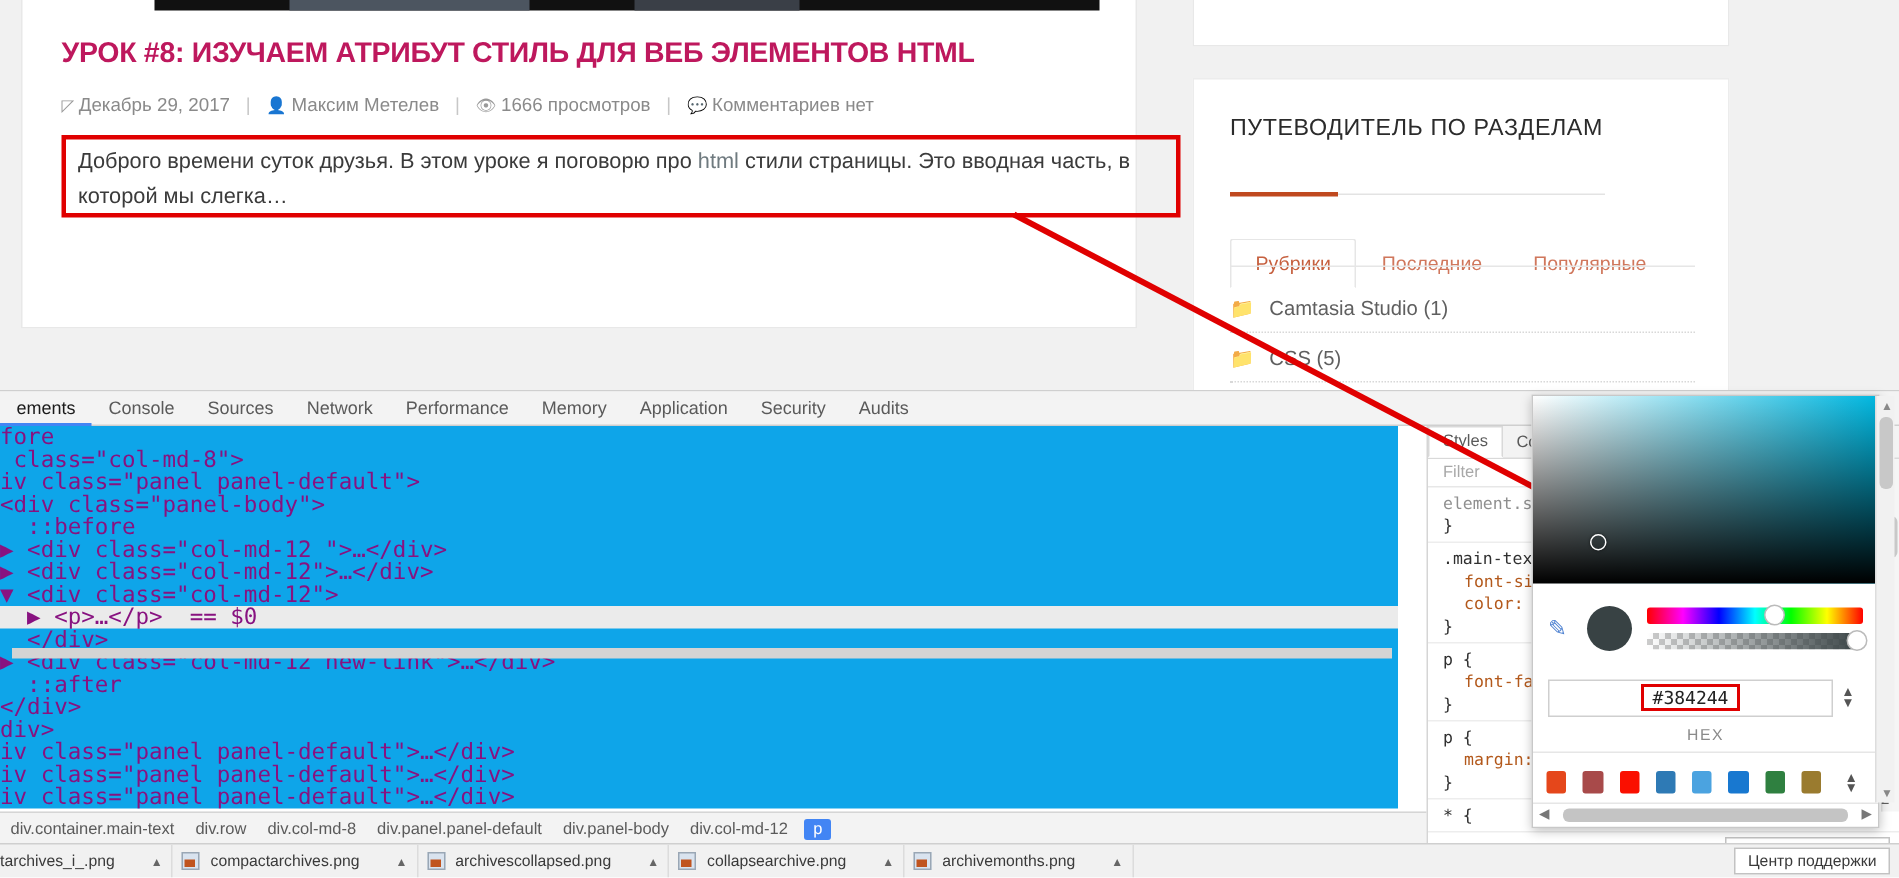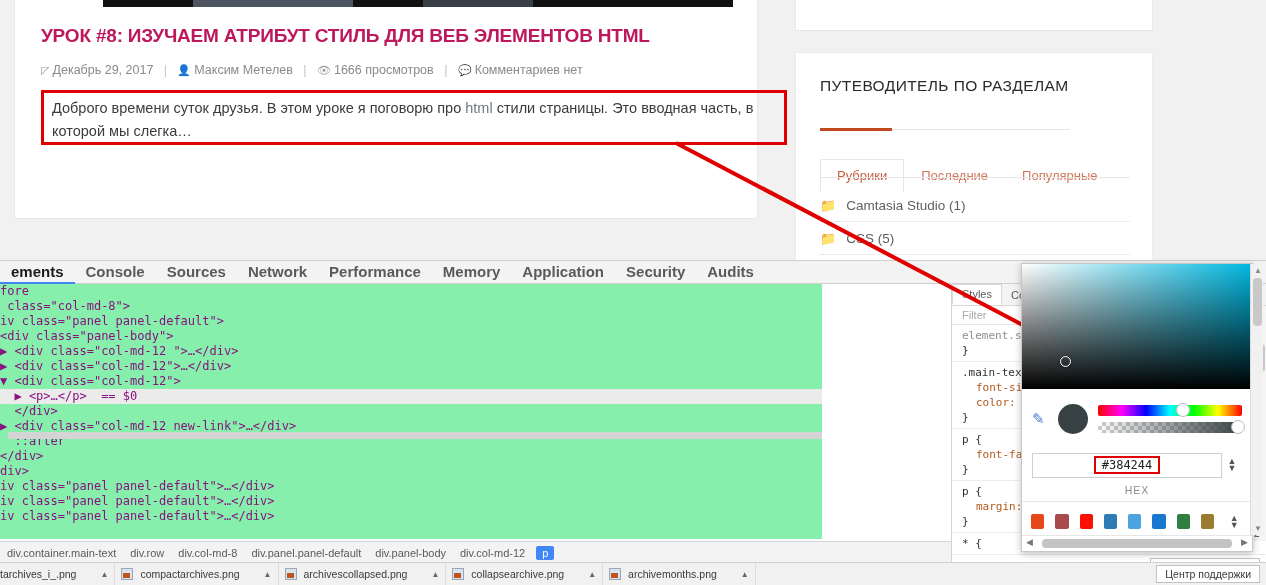--- a/index.html
+++ b/index.html
@@ -100,30 +100,30 @@
   .devtools {
     position:absolute; left:0; top:260px; width:1266px; height:302px;
     background:#fff; border-top:1px solid #cfcfcf;
   }
   .dt-tabbar {
     position:relative; height:23px; background:#f3f3f3;
     border-bottom:1px solid #cfcfcf; display:flex; align-items:center;
     padding-left:0px;
   }
   .dt-tab {
-    font-size:15px; color:#5a5a5a; padding:0 11px; line-height:22px; height:23px;font-weight:bold;
+    font-size:12px; color:#5a5a5a; padding:0 11px; line-height:22px; height:23px;
   }
   .dt-tab.active { color:#1a1a1a; border-bottom:2px solid #4285f4; }
 
   .dt-body { position:relative; height:279px; }
 
   .dom-panel {
-    position:absolute; left:0; top:0; width:822px; height:255px;
-    overflow:hidden; background:#86efac;
-    font-family:"DejaVu Sans Mono", monospace; font-size:12px; line-height:15px;
+    position:absolute; left:0; top:0; width:932px; height:255px;
+    overflow:hidden; background:#0ea5e9;
+    font-family:"DejaVu Sans Mono", monospace; font-size:15px; line-height:15px;
   }
   .dom-line { white-space:pre; color:#881280; padding-left:0px; height:15px; }
   .dom-line.sel { background:#ebebeb; }
 
   .dom-scroll-v {
     position:absolute; right:0px; top:0; width:13px; height:255px;
     background:#f5f5f5; border-left:1px solid #e2e2e2;
   }
   .dom-scroll-v .thumb { position:absolute; left:2px; top:22px; width:9px; height:105px; background:#c8c8c8; border-radius:5px;}
   .dom-scroll-v .up, .dom-scroll-v .dn { position:absolute; left:0; width:13px; height:14px; color:#8a8a8a; font-size:8px; text-align:center; }
@@ -339,20 +339,21 @@
       <div class="dt-tab">Audits</div>
     </div>
 
     <div class="dt-body">
 
       <div class="dom-panel">
         <div class="dom-line">fore</div>
         <div class="dom-line"> class="col-md-8"&gt;</div>
         <div class="dom-line">iv class="panel panel-default"&gt;</div>
         <div class="dom-line">&lt;div class="panel-body"&gt;</div>
+        <div class="dom-line">  ::before</div>
         <div class="dom-line">▶ &lt;div class="col-md-12 "&gt;…&lt;/div&gt;</div>
         <div class="dom-line">▶ &lt;div class="col-md-12"&gt;…&lt;/div&gt;</div>
         <div class="dom-line">▼ &lt;div class="col-md-12"&gt;</div>
         <div class="dom-line sel">  ▶ &lt;p&gt;…&lt;/p&gt;  == $0</div>
         <div class="dom-line">  &lt;/div&gt;</div>
         <div class="dom-line">▶ &lt;div class="col-md-12 new-link"&gt;…&lt;/div&gt;</div>
         <div class="dom-line">  ::after</div>
         <div class="dom-line">&lt;/div&gt;</div>
         <div class="dom-line">div&gt;</div>
         <div class="dom-line">iv class="panel panel-default"&gt;…&lt;/div&gt;</div>

